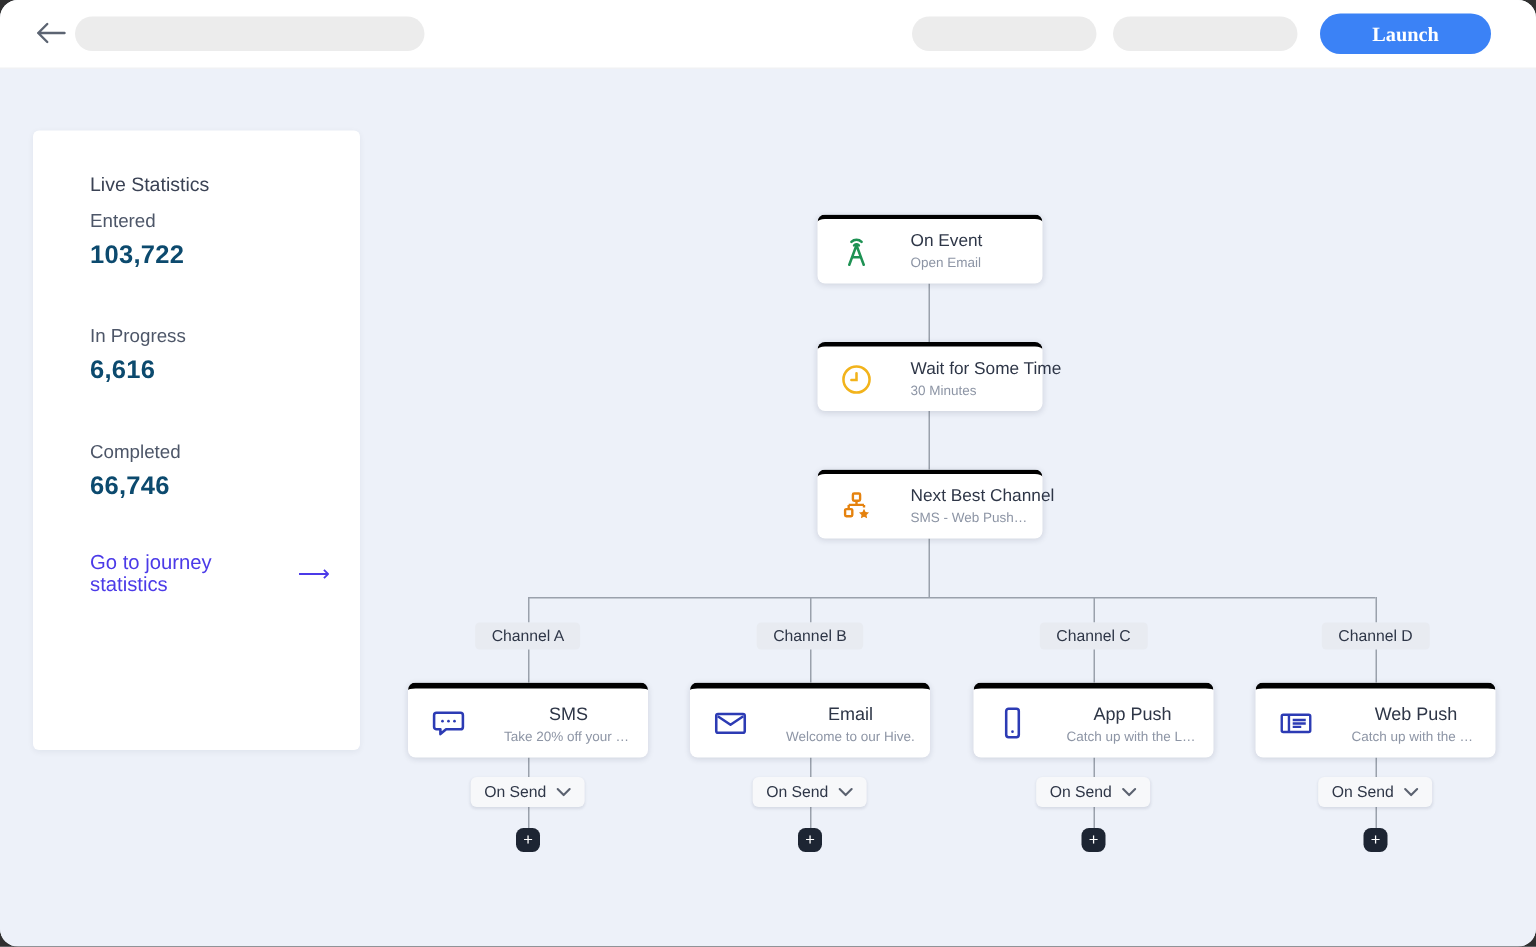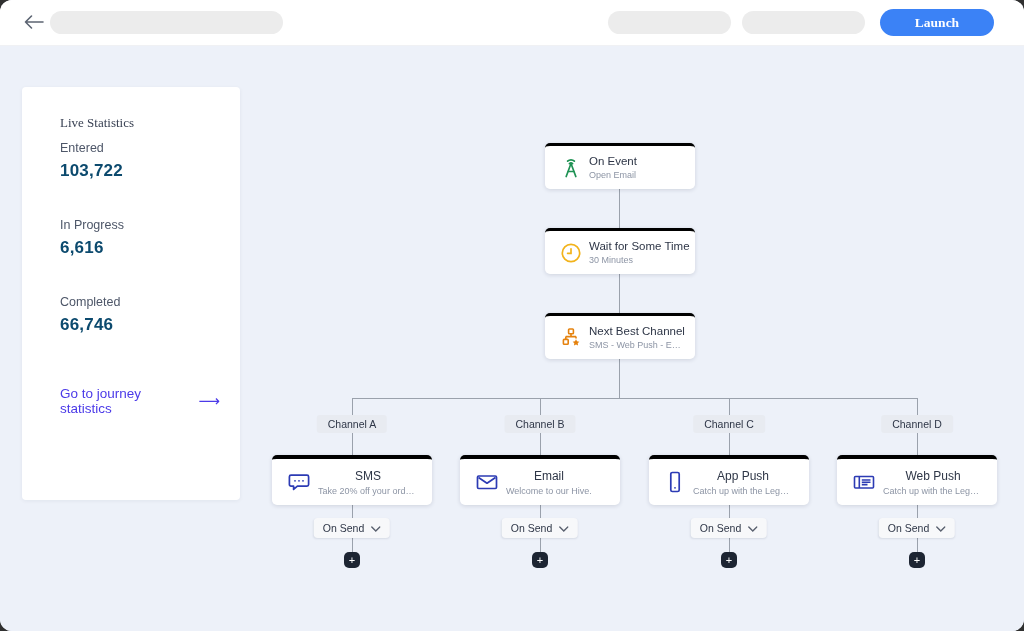--- a/index.html
+++ b/index.html
@@ -9,32 +9,32 @@
   .back{position:absolute;left:24px;top:14px;background:none;border:none;padding:0;cursor:pointer;line-height:0;}
   .skel{position:absolute;background:#ececec;border-radius:12px;height:23px;top:11px;}
   .skel-title{left:50px;width:233px;}
   .skel-a{left:608px;width:123px;}
   .skel-b{left:742px;width:123px;}
   .launch{position:absolute;left:880px;top:9px;width:114px;height:27px;border:none;border-radius:14px;background:#3b82f6;color:#ffffff;font-size:13.5px;font-weight:700;font-family:Liberation Serif, serif;cursor:pointer;}
   
   .canvas{position:absolute;top:46px;left:0;width:1024px;height:585px;background:#edf1f9;}
   
   .stats{position:absolute;left:22px;top:41px;width:218px;height:413px;background:#ffffff;border-radius:4px;box-shadow:0 1px 4px rgba(20,30,55,.06);box-sizing:border-box;padding:28px 20px 0 38px;}
-  .stats h2{margin:0;font-size:13px;font-weight:500;color:#3a4254;font-family:Liberation Serif, serif;}
+  .stats h2{margin:0;font-size:13px;font-weight:500;color:#3a4254;}
   .stat{margin-top:37px;}
   .stat:first-of-type{margin-top:10px;}
   .stat .slabel{font-size:12.5px;color:#4d5668;}
   .stat .svalue{font-size:17px;font-weight:700;color:#0c4a6e;margin-top:6px;letter-spacing:.2px;}
-  .stats-link{display:inline-flex;align-items:center;gap:10px;margin-top:51px;font-size:13.5px;font-weight:500;color:#4b3ae8;text-decoration:none;cursor:pointer;}
+  .stats-link{display:inline-flex;align-items:center;gap:10px;margin-top:33px;font-size:13.5px;font-weight:500;color:#4b3ae8;text-decoration:none;cursor:pointer;}
   .stats-link .arr{font-size:15px;}
   
   .vline{position:absolute;width:1px;background:#9aa1ac;}
   .hline{position:absolute;height:1px;background:#9aa1ac;}
   
-  .node{position:absolute;background:#ffffff;border-radius:5px;box-shadow:0 1px 4px rgba(20,30,55,.14);display:flex;align-items:center;gap:6px;padding:0 10px 0 14px;box-sizing:border-box;cursor:pointer;}
+  .node{position:absolute;background:#ffffff;border-radius:5px;box-shadow:0 1px 4px rgba(20,30,55,.14);display:flex;align-items:center;gap:24px;padding:0 10px 0 14px;box-sizing:border-box;cursor:pointer;}
   .node.center{width:150px;height:46px;border-top:3px solid;}
   .node.branch{width:160px;height:50px;border-top:4px solid;}
   .b-green{border-color:#1f9254;}
   .b-yellow{border-color:#f2b31b;}
   .b-orange{border-color:#e5820e;}
   .b-blue{border-color:#2c3bb4;text-align:center;}
   .nicon{line-height:0;flex:none;}
   .ntext{min-width:0;}
   .ntitle{display:block;font-size:11.5px;font-weight:500;color:#2e3647;white-space:nowrap;}
   .branch .ntitle{font-size:12px;}

